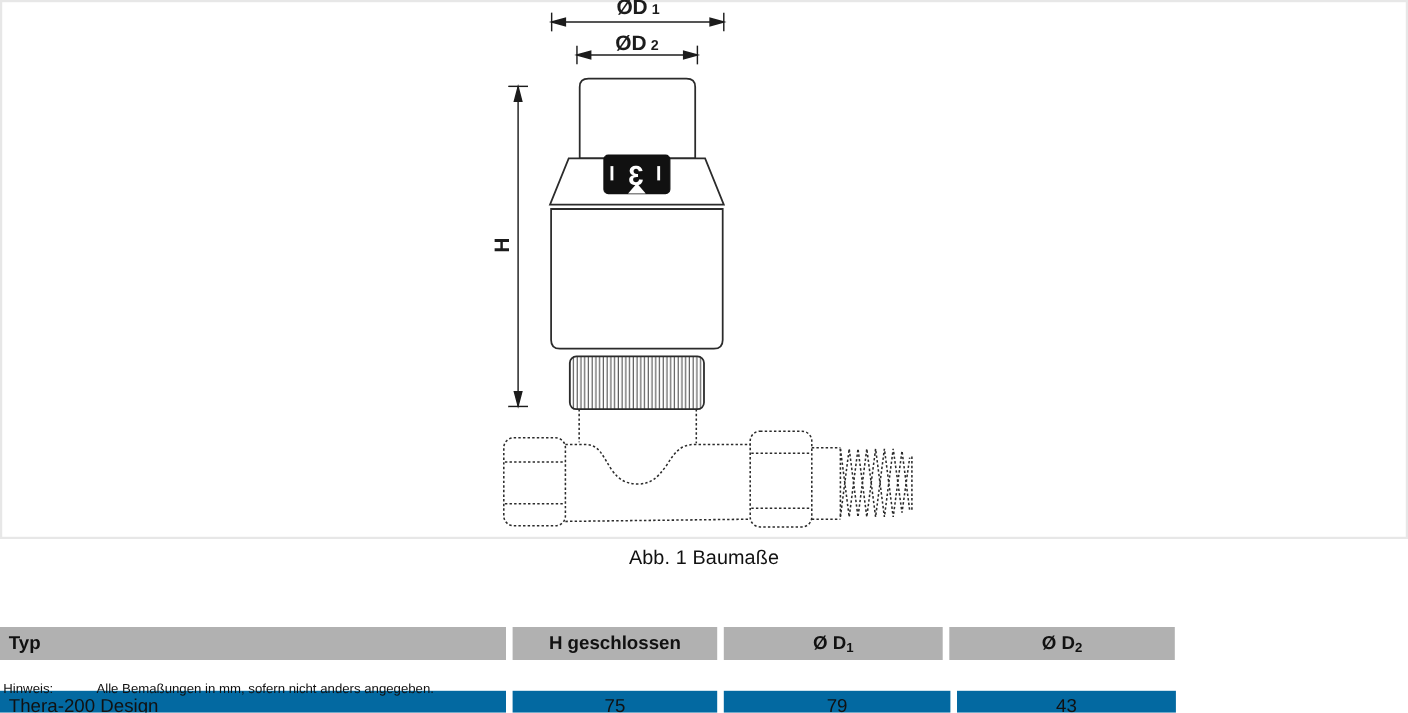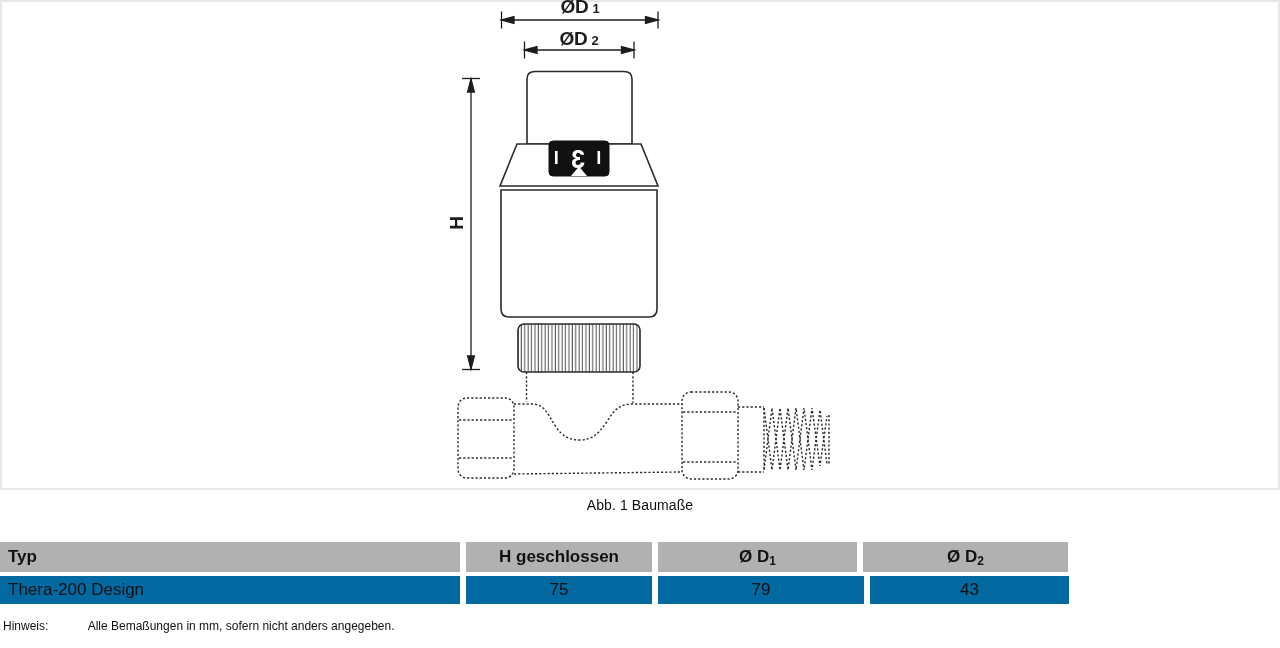--- a/index.html
+++ b/index.html
@@ -3,24 +3,24 @@
 <meta charset="utf-8">
 <style>
   html,body{margin:0;padding:0;background:#fff;}
   body{font-family:"Liberation Sans","DejaVu Sans",sans-serif;color:#111;}
   .page{position:relative;width:1280px;height:648px;background:#fff;overflow:hidden;padding-left:34px;}
 
   .frame{position:absolute;left:0;top:0;width:1276px;height:486px;border:2px solid #e7e7e7;background:#fff;}
   svg.drawing{position:absolute;left:0;top:0;}
 
   .caption{position:absolute;left:0;top:497px;width:1280px;text-align:center;
-           font-size:14px;font-weight:500;letter-spacing:.1px;}
+           font-size:18px;font-weight:500;letter-spacing:.1px;}
 
   .dimtable{position:absolute;left:0;top:542px;width:1280px;font-size:17px;}
-  .thead,.trow{display:flex;column-gap:6px;}
+  .thead,.trow{display:flex;column-gap:6px;margin-top:28px;}
   .thead{margin-bottom:4px;}
   .cell{box-sizing:border-box;}
   .thead .cell{background:#b1b1b1;height:30px;line-height:30px;font-weight:bold;}
   .trow .cell{background:#0369a1;height:28px;line-height:28px;}
   .c0{width:460px;text-align:left;padding-left:8px;}
   .c1{width:186px;text-align:center;}
   .c2{width:206px;text-align:center;}
   .c3{width:199px;text-align:center;}
   .c4{width:205px;text-align:center;}
   sub{font-size:12px;vertical-align:baseline;position:relative;top:3px;}

